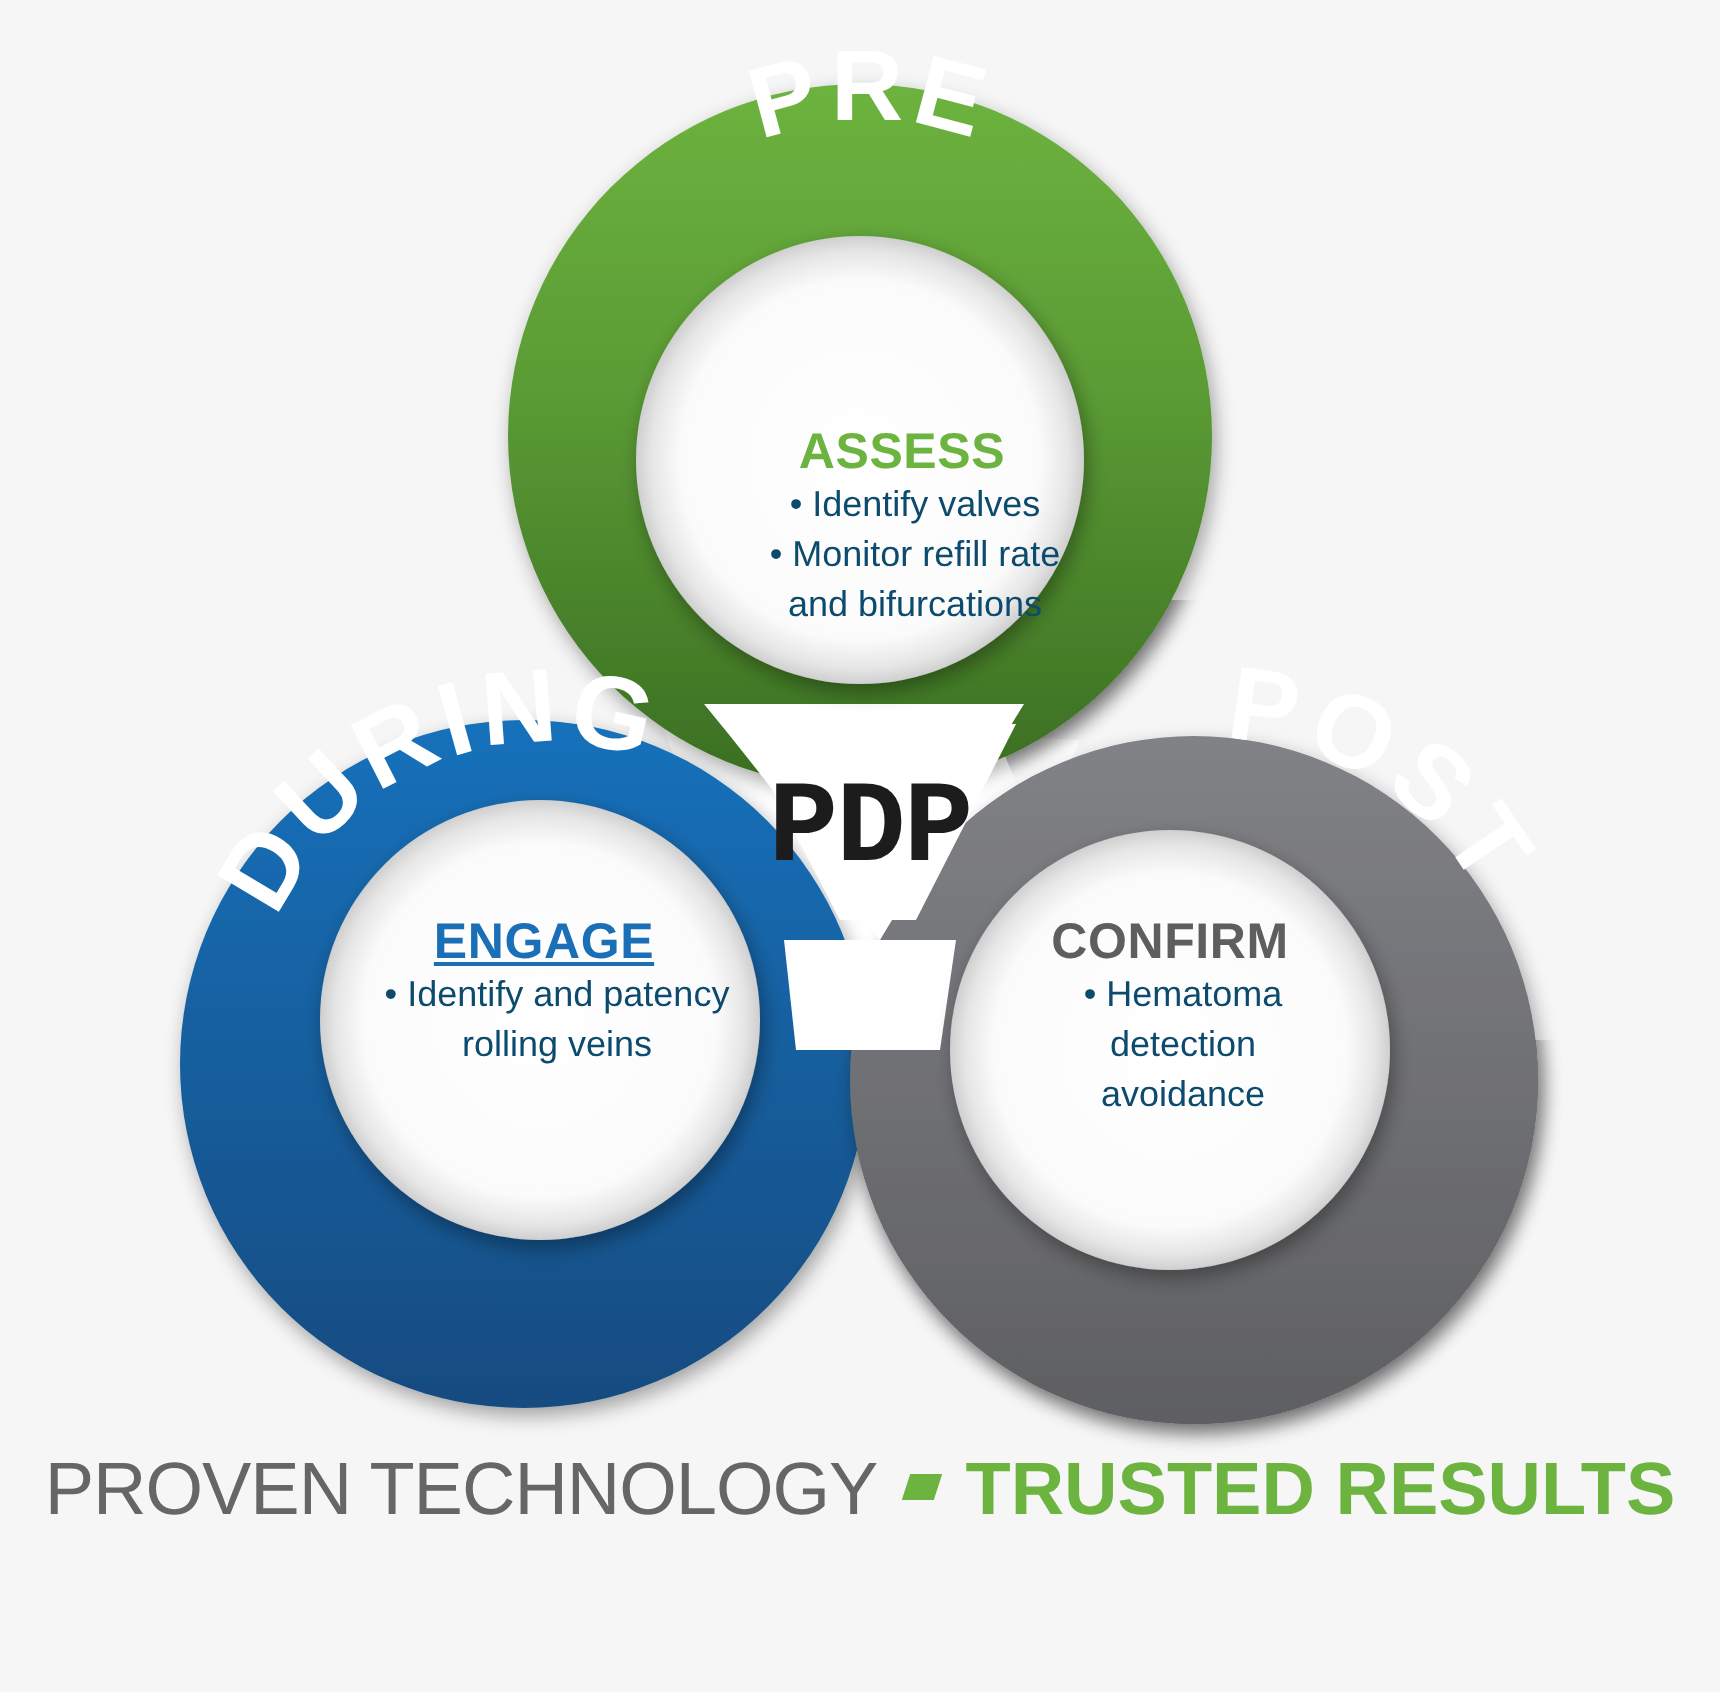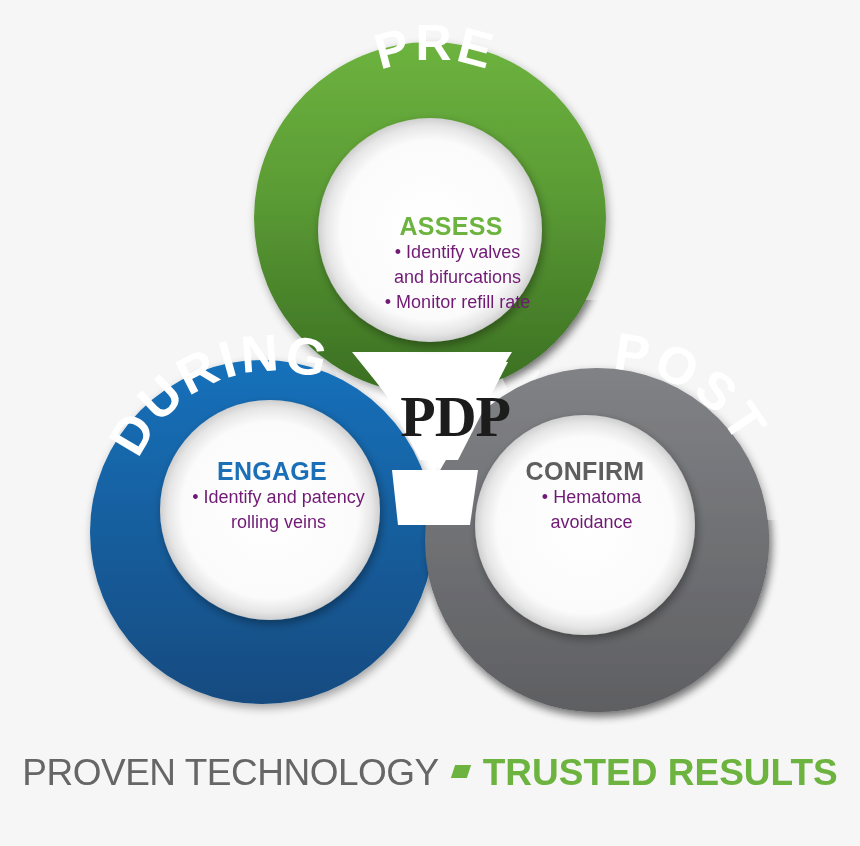--- a/index.html
+++ b/index.html
@@ -1,22 +1,22 @@
 <!DOCTYPE html>
 <html><head>
 <meta charset="utf-8">
 <style>
   html, body { margin:0; padding:0; }
   body { width:860px; height:846px; background:#f6f6f6; position:relative; overflow:hidden; font-family:"Liberation Sans", "DejaVu Sans", sans-serif; }
   #stage { position:absolute; left:0; top:0; width:860px; height:846px; }
   .disc-label { position:absolute; text-align:center; color:#676767; }
   .disc-title { font-weight:bold; font-size:25px; letter-spacing:0.3px; line-height:28px; }
-  .disc-line { font-size:18px; line-height:25px; color:#701a75; white-space:nowrap;padding-left:13px; }
-  #pdp { position:absolute; left:360px; top:383px; width:150px; text-align:right; font-family:Liberation Serif, serif; font-weight:bold; font-size:58px; color:#1c1c1c; letter-spacing:-1px; }
-  #tagline { position:absolute; left:0; top:752px; width:860px; text-align:center; font-size:37px; white-space:nowrap; }
+  .disc-line { font-size:18px; line-height:25px; color:#0c4a6e; white-space:nowrap;padding-left:13px; }
+  #pdp { position:absolute; left:360px; top:383px; width:150px; text-align:center; font-family:Liberation Mono, monospace; font-weight:bold; font-size:58px; color:#1c1c1c; letter-spacing:-1px; }
+  #tagline { position:absolute; left:0; top:724px; width:860px; text-align:center; font-size:37px; white-space:nowrap; }
   #tagline .left { color:#666666; letter-spacing:-0.5px; }
   #tagline .right { color:#6db33f; font-weight:bold; letter-spacing:0; }
   #tagline .sep { display:inline-block; width:16px; height:13px; background:#6db33f; transform:skewX(-18deg); margin:0 14px; vertical-align:middle; position:relative; top:-4px; }
 </style>
 </head>
 <body>
 
 <div id="stage">
   <svg width="860" height="846" viewBox="0 0 860 846" xmlns="http://www.w3.org/2000/svg">
     <defs>
@@ -102,35 +102,36 @@
     </text>
     <text font-family="Liberation Sans, sans-serif" font-weight="bold" font-size="52" fill="#ffffff" letter-spacing="4">
       <textPath href="#arcPost" startOffset="50%" text-anchor="middle" id="tpPost">POST</textPath>
     </text>
   </svg>
 
   
   <div class="disc-label" style="left:320px; top:178px; width:262px;margin-top:34px;">
     <div class="disc-title" style="color:#6db33f;">ASSESS</div>
     <div class="disc-line">• Identify valves</div>
+    <div class="disc-line">• Monitor refill rate</div>
     <div class="disc-line">and bifurcations</div>
-    <div class="disc-line">• Monitor refill rate</div>
   </div>
 
   
   <div class="disc-label" style="left:162px; top:457px; width:220px;">
-    <div class="disc-title" style="color:#1a6fb6;">ENGAGE</div>
+    <div class="disc-title" style="color:#1a6fb6;text-decoration:underline;">ENGAGE</div>
     <div class="disc-line">• Identify and patency</div>
     <div class="disc-line">rolling veins</div>
   </div>
 
   
   <div class="disc-label" style="left:475px; top:457px; width:220px;">
     <div class="disc-title" style="color:#5e5e5e;">CONFIRM</div>
     <div class="disc-line">• Hematoma</div>
+    <div class="disc-line">detection</div>
     <div class="disc-line">avoidance</div>
   </div>
 
   
   <div id="pdp">PDP</div>
 
   
   <div id="tagline">
     <span class="left">PROVEN TECHNOLOGY</span><span class="sep"></span><span class="right">TRUSTED RESULTS</span>
   </div>

